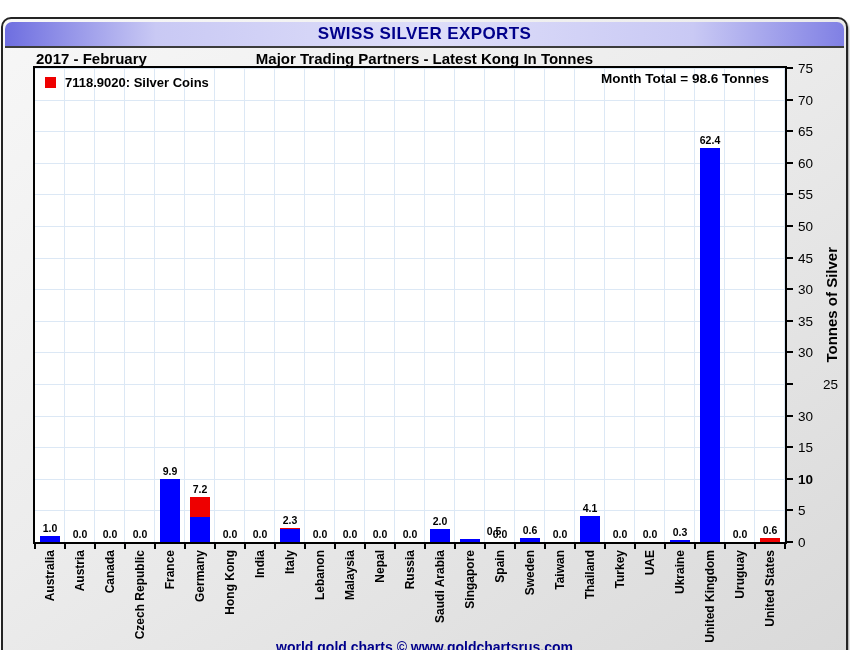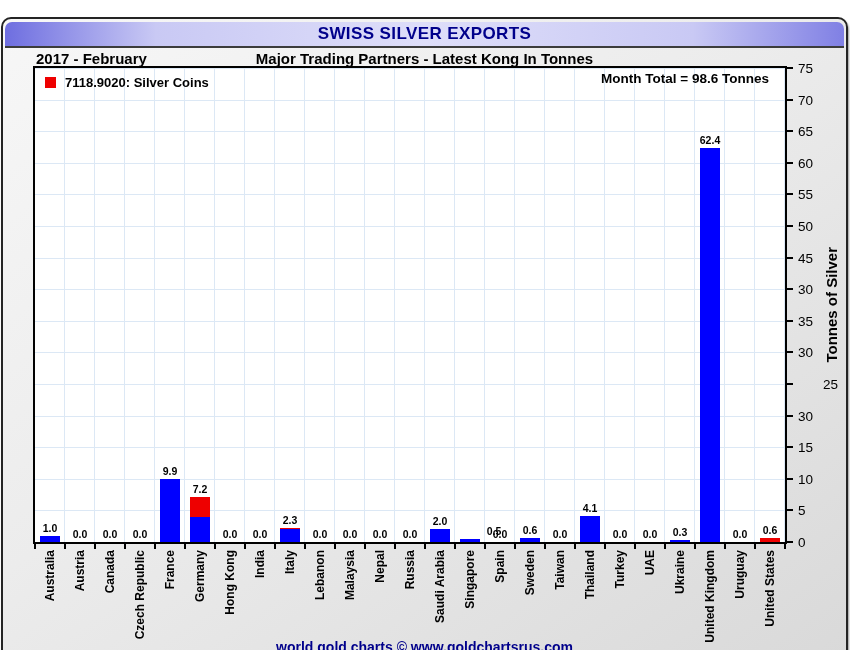--- a/index.html
+++ b/index.html
@@ -217,21 +217,21 @@
         </div>
       </div>
   </div>
 
   <div class="yticks" id="yticks">
       <div class="ytick-mark" style="top: 476px;"></div>
       <div class="ytick-label" style="top: 476px;">0</div>
       <div class="ytick-mark" style="top: 444.4px;"></div>
       <div class="ytick-label" style="top: 444.4px;">5</div>
       <div class="ytick-mark" style="top: 412.8px;"></div>
-      <div class="ytick-label" style="top: 412.8px;">10</div>
+      <div class="ytick-label" style="top: 412.8px; font-weight: bold;">10</div>
       <div class="ytick-mark" style="top: 381.2px;"></div>
       <div class="ytick-label" style="top: 381.2px;">15</div>
       <div class="ytick-mark" style="top: 349.6px;"></div>
       <div class="ytick-label" style="top: 349.6px;">30</div>
       <div class="ytick-mark" style="top: 318px;"></div>
       <div class="ytick-label" style="top: 318px; margin-left: 25px;">25</div>
       <div class="ytick-mark" style="top: 286.4px;"></div>
       <div class="ytick-label" style="top: 286.4px; text-align: right;">30</div>
       <div class="ytick-mark" style="top: 254.8px;"></div>
       <div class="ytick-label" style="top: 254.8px;">35</div>

